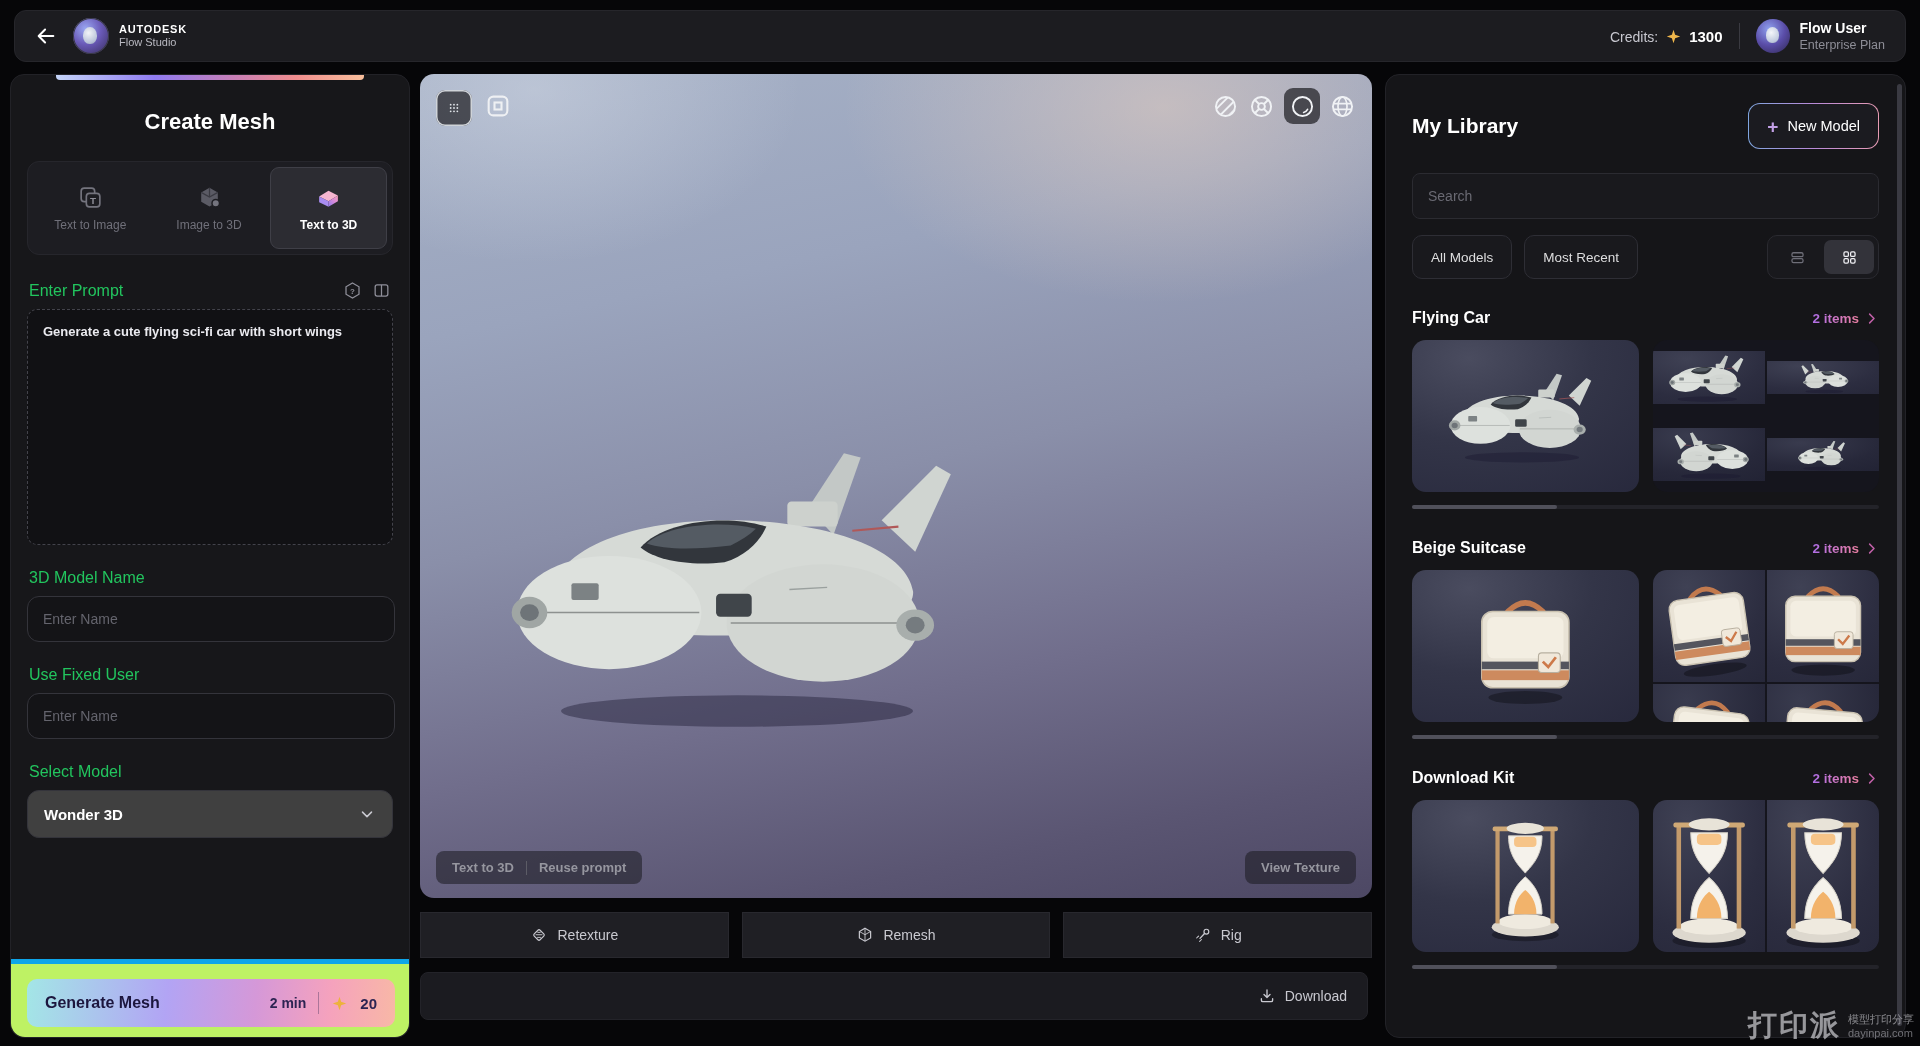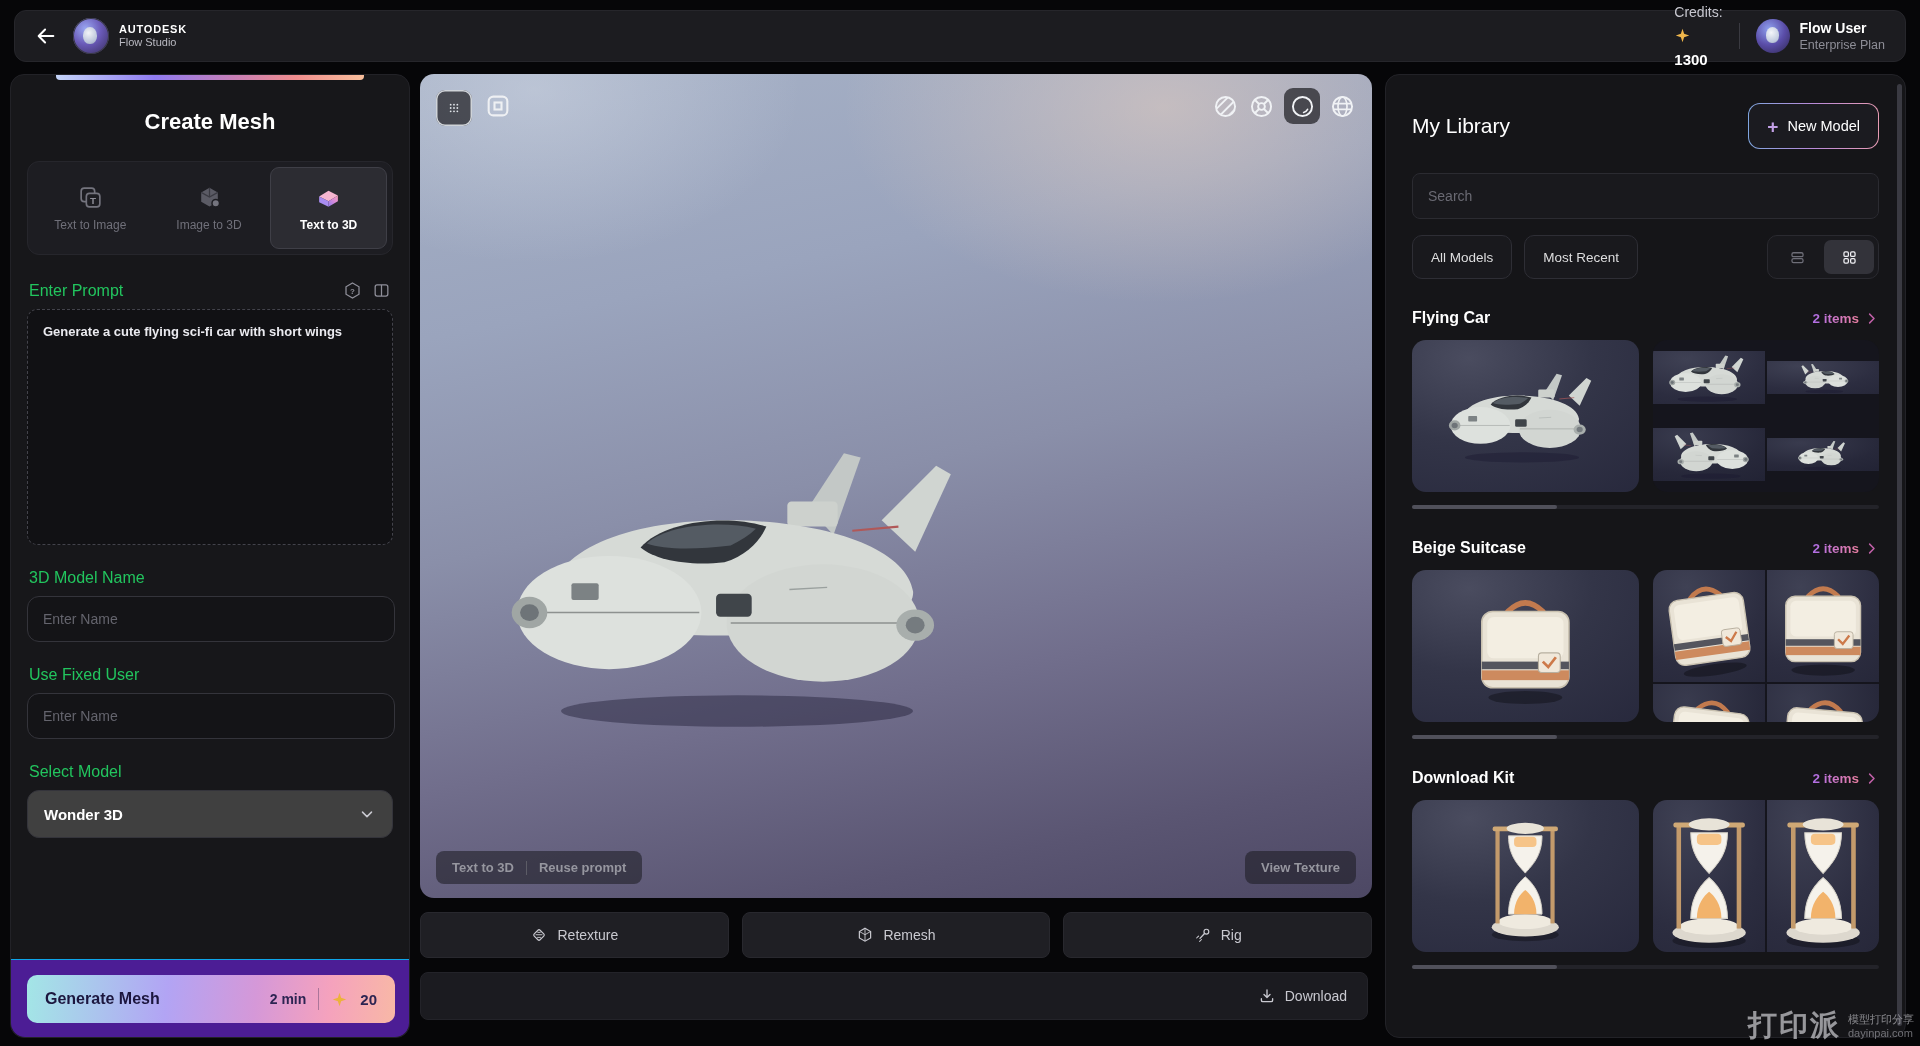--- a/index.html
+++ b/index.html
@@ -21,21 +21,21 @@
   .brand-avatar {
     width:36px; height:36px; border-radius:50%;
     background:radial-gradient(circle at 35% 30%, #9aa8f2 0%, #6a5ab8 45%, #342a58 100%);
     position:relative; box-shadow:0 0 0 1px #3a3a46 inset;
   }
   .brand-avatar::after { content:""; position:absolute; left:10px; top:9px; width:14px; height:17px; border-radius:50% 50% 45% 45%; background:radial-gradient(circle at 40% 35%, #f2f4f8, #b8c2d8 70%, #8690a8); }
   .brand-text { display:flex; flex-direction:column; line-height:1.2; }
   .brand-line1 { font-size:11px; font-weight:bold; letter-spacing:.8px; color:#fff; }
   .brand-line2 { font-size:11px; color:#b9b9c1; }
   .topbar-right { margin-left:auto; display:flex; align-items:center; gap:16px; }
-  .credits { display:flex; align-items:flex-start; gap:7px; font-size:14px; color:#c7c7cf;flex-direction:column; }
+  .credits { display:flex; align-items:flex-end; gap:7px; font-size:14px; color:#c7c7cf; }
   .credits b { color:#fff; font-size:15px; }
   .tb-divider { width:1px; height:26px; background:#3a3a41; }
   .user { display:flex; align-items:center; gap:10px; padding-right:4px; cursor:pointer; }
   .user-avatar {
     width:34px; height:34px; border-radius:50%;
     background:radial-gradient(circle at 38% 30%, #8fa0ee 0%, #5a4da8 50%, #2e2750 100%);
     position:relative;
   }
   .user-avatar::after { content:""; position:absolute; left:10px; top:8px; width:13px; height:16px; border-radius:50% 50% 45% 45%; background:radial-gradient(circle at 40% 35%, #f4f6fa, #c0cade 70%, #8e98b0); }
   .user-name { font-size:14px; font-weight:bold; color:#fff; line-height:1.25; }
@@ -74,22 +74,22 @@
     font-family:"Liberation Sans", sans-serif; outline:none;
   }
   .text-input::placeholder { color:#64646d; }
   .select {
     margin:0 16px; height:48px; background:#404040; border:1px solid #34343b; border-radius:12px;
     display:flex; align-items:center; padding:0 16px; cursor:pointer;
   }
   .select-value { font-size:15px; font-weight:bold; color:#fff; }
   .select svg { margin-left:auto; }
   .panel-left-footer {
-    position:absolute; left:0; right:0; bottom:0; height:78px; background:#4c1d95;
-    border-top:1px solid #0ea5e9; border-radius:0 0 14px 14px;
+    position:absolute; left:0; right:0; bottom:0; height:78px; background:#bef264;
+    border-top:5px solid #0ea5e9; border-radius:0 0 14px 14px;
   }
   .generate-btn {
     margin:15px 16px; width:368px; height:48px; border:none; border-radius:10px; cursor:pointer;
     background:linear-gradient(95deg,#a3e6e6 0%, #b2a4f4 38%, #d598d8 62%, #f5a2bd 82%, #f8b8a6 100%);
     display:flex; align-items:center; padding:0 18px; gap:12px;
     font-family:"Liberation Sans", sans-serif;
   }
   .generate-label { font-size:16px; font-weight:bold; color:#1c163e; }
   .generate-time { margin-left:auto; font-size:14px; font-weight:bold; color:#2c2452; }
   .gen-div { width:1px; height:22px; background:rgba(44,36,82,.35); }
@@ -114,38 +114,38 @@
     display:flex; align-items:center; padding:9px 16px; gap:12px; cursor:pointer;
   }
   .vp-pill span { font-size:13px; font-weight:bold; color:#96969f; }
   .pill-sep { width:1px; height:14px; background:#5c5c66; }
   .vp-pill.left { left:16px; }
   .vp-pill.right { right:16px; }
 
   
   .action-row { position:absolute; left:420px; top:912px; width:952px; display:flex; gap:13px; }
   .action-btn {
-    flex:1; height:46px; background:#1f1f24; border:1px solid #28282e; border-radius:8px; cursor:pointer;
+    flex:1; height:46px; background:#1f1f24; border:1px solid #28282e; border-radius:0; cursor:pointer;
     display:flex; align-items:center; justify-content:center; gap:9px;
     font-family:"Liberation Sans", sans-serif; font-size:14px; color:#c9c9d0;
   }
   .download-bar {
     position:absolute; left:420px; top:972px; width:948px; height:48px;
     background:#1b1b20; border:1px solid #232329; border-radius:8px;
     display:flex; align-items:center; justify-content:flex-end; padding-right:6px;
   }
   .download-btn { background:none; border:none; cursor:pointer; display:flex; align-items:center; gap:9px; padding:0 14px; height:100%; font-family:"Liberation Sans", sans-serif; font-size:14px; color:#c9c9d0; }
 
   
   .panel-right {
     position:absolute; left:1385px; top:74px; width:521px; height:964px;
     background:#151518; border:1px solid #222227; border-radius:14px; padding:0 26px; overflow:hidden;
   }
   .lib-header { margin-top:28px; display:flex; align-items:center; }
-  .lib-title { font-size:21px; font-weight:normal; color:#fff; }
+  .lib-title { font-size:21px; font-weight:bold; color:#fff; }
   .new-model-btn {
     margin-left:auto; height:46px; padding:0 18px; border-radius:12px; cursor:pointer;
     border:1px solid transparent;
     background:linear-gradient(#1b1b20,#1b1b20) padding-box,
                linear-gradient(90deg,#7fa6e0,#b98ad8,#e89cb4) border-box;
     display:flex; align-items:center; gap:9px;
     font-family:"Liberation Sans", sans-serif; font-size:14.5px; color:#fff;
   }
   .plus-glyph { color:#c2a0e6; font-size:19px; font-weight:bold; line-height:1; }
   .search-input {

